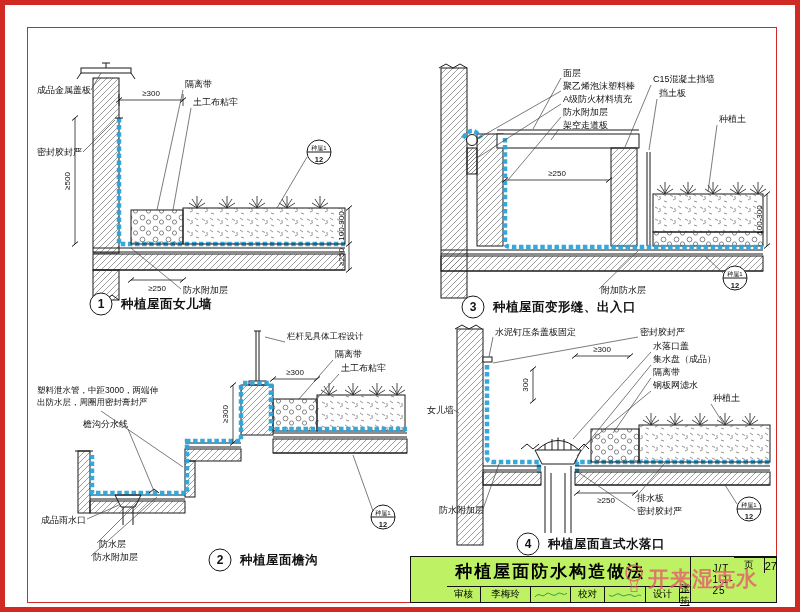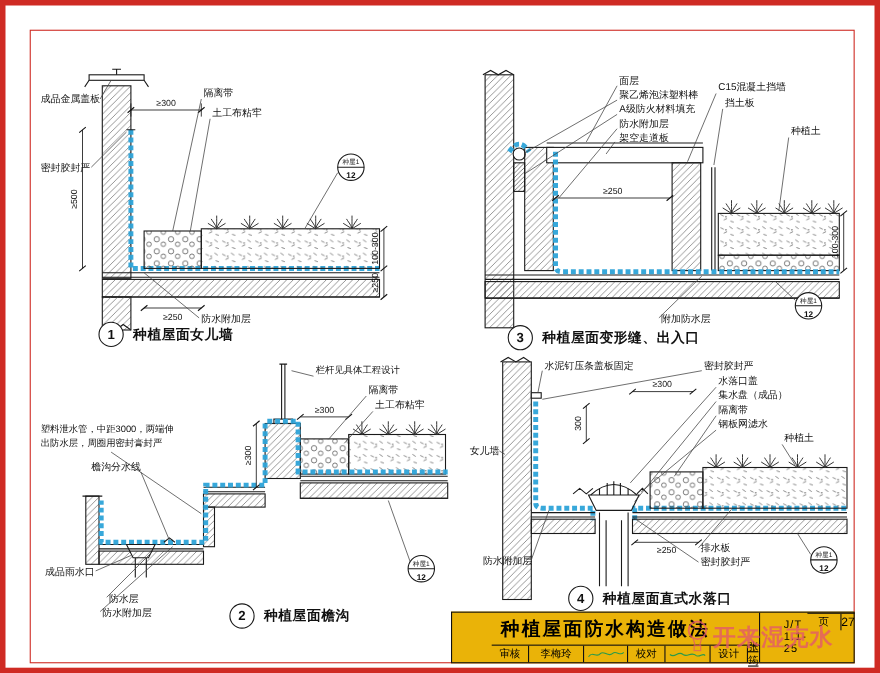--- a/index.html
+++ b/index.html
@@ -15,21 +15,21 @@
   .ld{stroke:#444;stroke-width:.7;fill:none;}
   .dl{stroke:#222;stroke-width:.8;fill:none;}
   svg text{font-family:"Liberation Sans","DejaVu Sans",sans-serif;fill:#111;}
   .lbl{font-size:9px;} .lbl8{font-size:8.5px;} .dimt{font-size:8px;}
   .ttl{font-size:12.5px;font-weight:600;letter-spacing:.5px;}
   .num{font-size:12px;font-weight:700;}
   .refT{font-size:6px;} .refB{font-size:7.5px;font-weight:600;}
   symbol{overflow:visible;}
   
   .tb{position:absolute;left:405px;top:551px;width:367px;height:47px;border:1.6px solid #111;
-      display:flex;box-sizing:border-box;background:#eab308;z-index:2;}
+      display:flex;box-sizing:border-box;background:#bef264;z-index:2;}
   .tb-main{width:285px;display:flex;flex-direction:column;border-right:1.2px solid #111;box-sizing:border-box;}
   .tb-title{flex:1;display:flex;align-items:center;justify-content:center;
             font-size:17px;font-weight:700;letter-spacing:2px;}
   .tbf{height:15px;border-top:1.2px solid #111;display:flex;font-size:9.5px;align-items:stretch;margin-left:36px;}
   .tbf .c{border-right:1px solid #111;display:flex;align-items:center;justify-content:center;box-sizing:border-box;}
   .tbf .c:last-child{border-right:none;text-decoration:underline;}
   .w34{width:34px;} .w50{width:50px;text-align:center;} .w40{width:40px;} .w41{width:41px;} .grow{flex:1;}
   .tbr{flex:1;display:flex;margin-left:22px;}
   .atlas{flex:1;display:flex;align-items:center;justify-content:center;font-size:10px;letter-spacing:1px;}
   .pgrow{height:15px;border-top:1.2px solid #111;display:flex;font-size:9.5px;}

